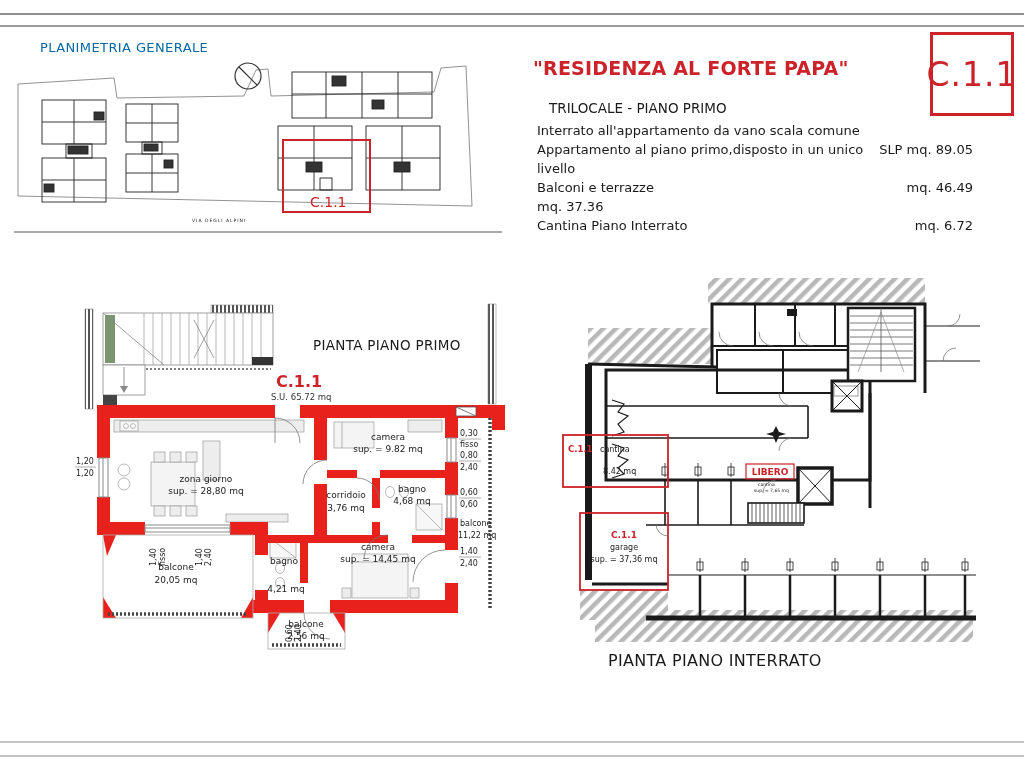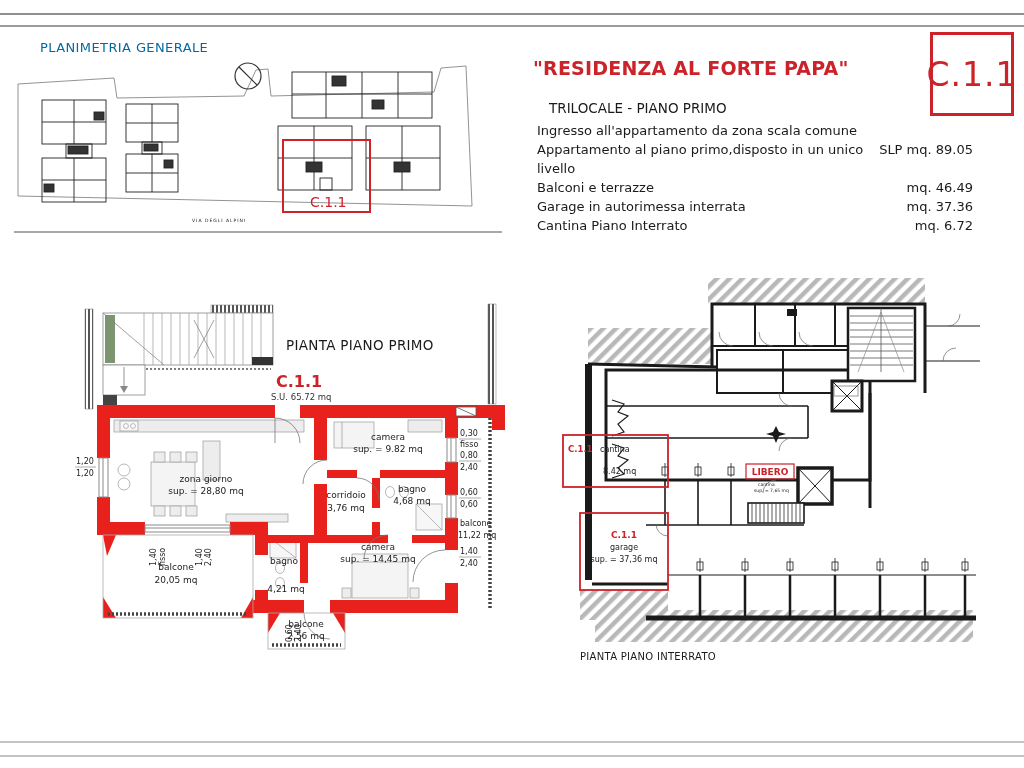--- a/index.html
+++ b/index.html
@@ -14,24 +14,24 @@
 
   .site-title{left:40px;top:40px;font-size:13px;letter-spacing:.4px;color:#0369a1;}
   .hdr{left:533px;top:57px;width:440px;}
   .hdr-title{font-size:19px;font-weight:bold;color:#cc2229;letter-spacing:.2px;}
   .hdr-sub{margin:21px 0 5px 16px;font-size:13.5px;}
   .hline{display:flex;justify-content:space-between;font-size:13px;line-height:19px;margin-left:4px;}
   .hline .val{text-align:right;white-space:pre;}
   .badge{left:930px;top:32px;width:78px;height:78px;border:3px solid #cc2229;
          display:flex;align-items:center;justify-content:center;
          font-size:33px;color:#cc2229;letter-spacing:1px;}
-  .plan1-title{left:286px;top:337px;font-size:13.5px;letter-spacing:.3px;}
+  .plan1-title{left:313px;top:337px;font-size:13.5px;letter-spacing:.3px;}
   .plan1-unit{left:276px;top:372px;font-size:16px;font-weight:bold;color:#cc2229;}
   .plan1-area{left:271px;top:392px;font-size:8.5px;color:#333;}
-  .plan2-title{left:580px;top:651px;font-size:10px;letter-spacing:.3px;}
+  .plan2-title{left:608px;top:651px;font-size:16px;letter-spacing:.3px;}
 
   svg text{font-family:"DejaVu Sans","Liberation Sans",sans-serif;fill:#222;}
   .rm{font-size:9px;}
   .dim{font-size:8px;fill:#444;}
   .tiny{font-size:4.5px;}
   .red-t{fill:#cc2229;}
 </style>
 </head>
 <body>
 
@@ -97,33 +97,32 @@
   <text x="296" y="151" font-size="14" class="red-t">C.1.1</text>
 
   <text x="178" y="166" class="tiny" fill="#555" letter-spacing="1">VIA DEGLI ALPINI</text>
   <line x1="0" y1="176" x2="488" y2="176" stroke="#555" stroke-width="1.2"></line>
 </svg>
 
 <div class="abs hdr">
   <div class="hdr-title">"RESIDENZA AL FORTE PAPA"</div>
   <div class="hdr-sub">TRILOCALE - PIANO PRIMO</div>
   <div class="hline">
-      <span>Ingresso all'appartamento da zona scala comune</span>
+      <span>Interrato all'appartamento da vano scala comune</span>
       <span class="val"></span>
     </div>
   <div class="hline">
       <span>Appartamento al piano primo,disposto in un unico livello</span>
       <span class="val">SLP mq. 89.05</span>
     </div>
   <div class="hline">
       <span>Balconi e terrazze</span>
       <span class="val">mq. 46.49</span>
     </div>
   <div class="hline">
-      <span>Garage in autorimessa interrata</span>
       <span class="val">mq. 37.36</span>
     </div>
   <div class="hline">
       <span>Cantina Piano Interrato</span>
       <span class="val">mq. 6.72</span>
     </div>
 </div>
 <div class="abs badge">C.1.1</div>
 
 <div class="abs plan1-title">PIANTA PIANO PRIMO</div>

